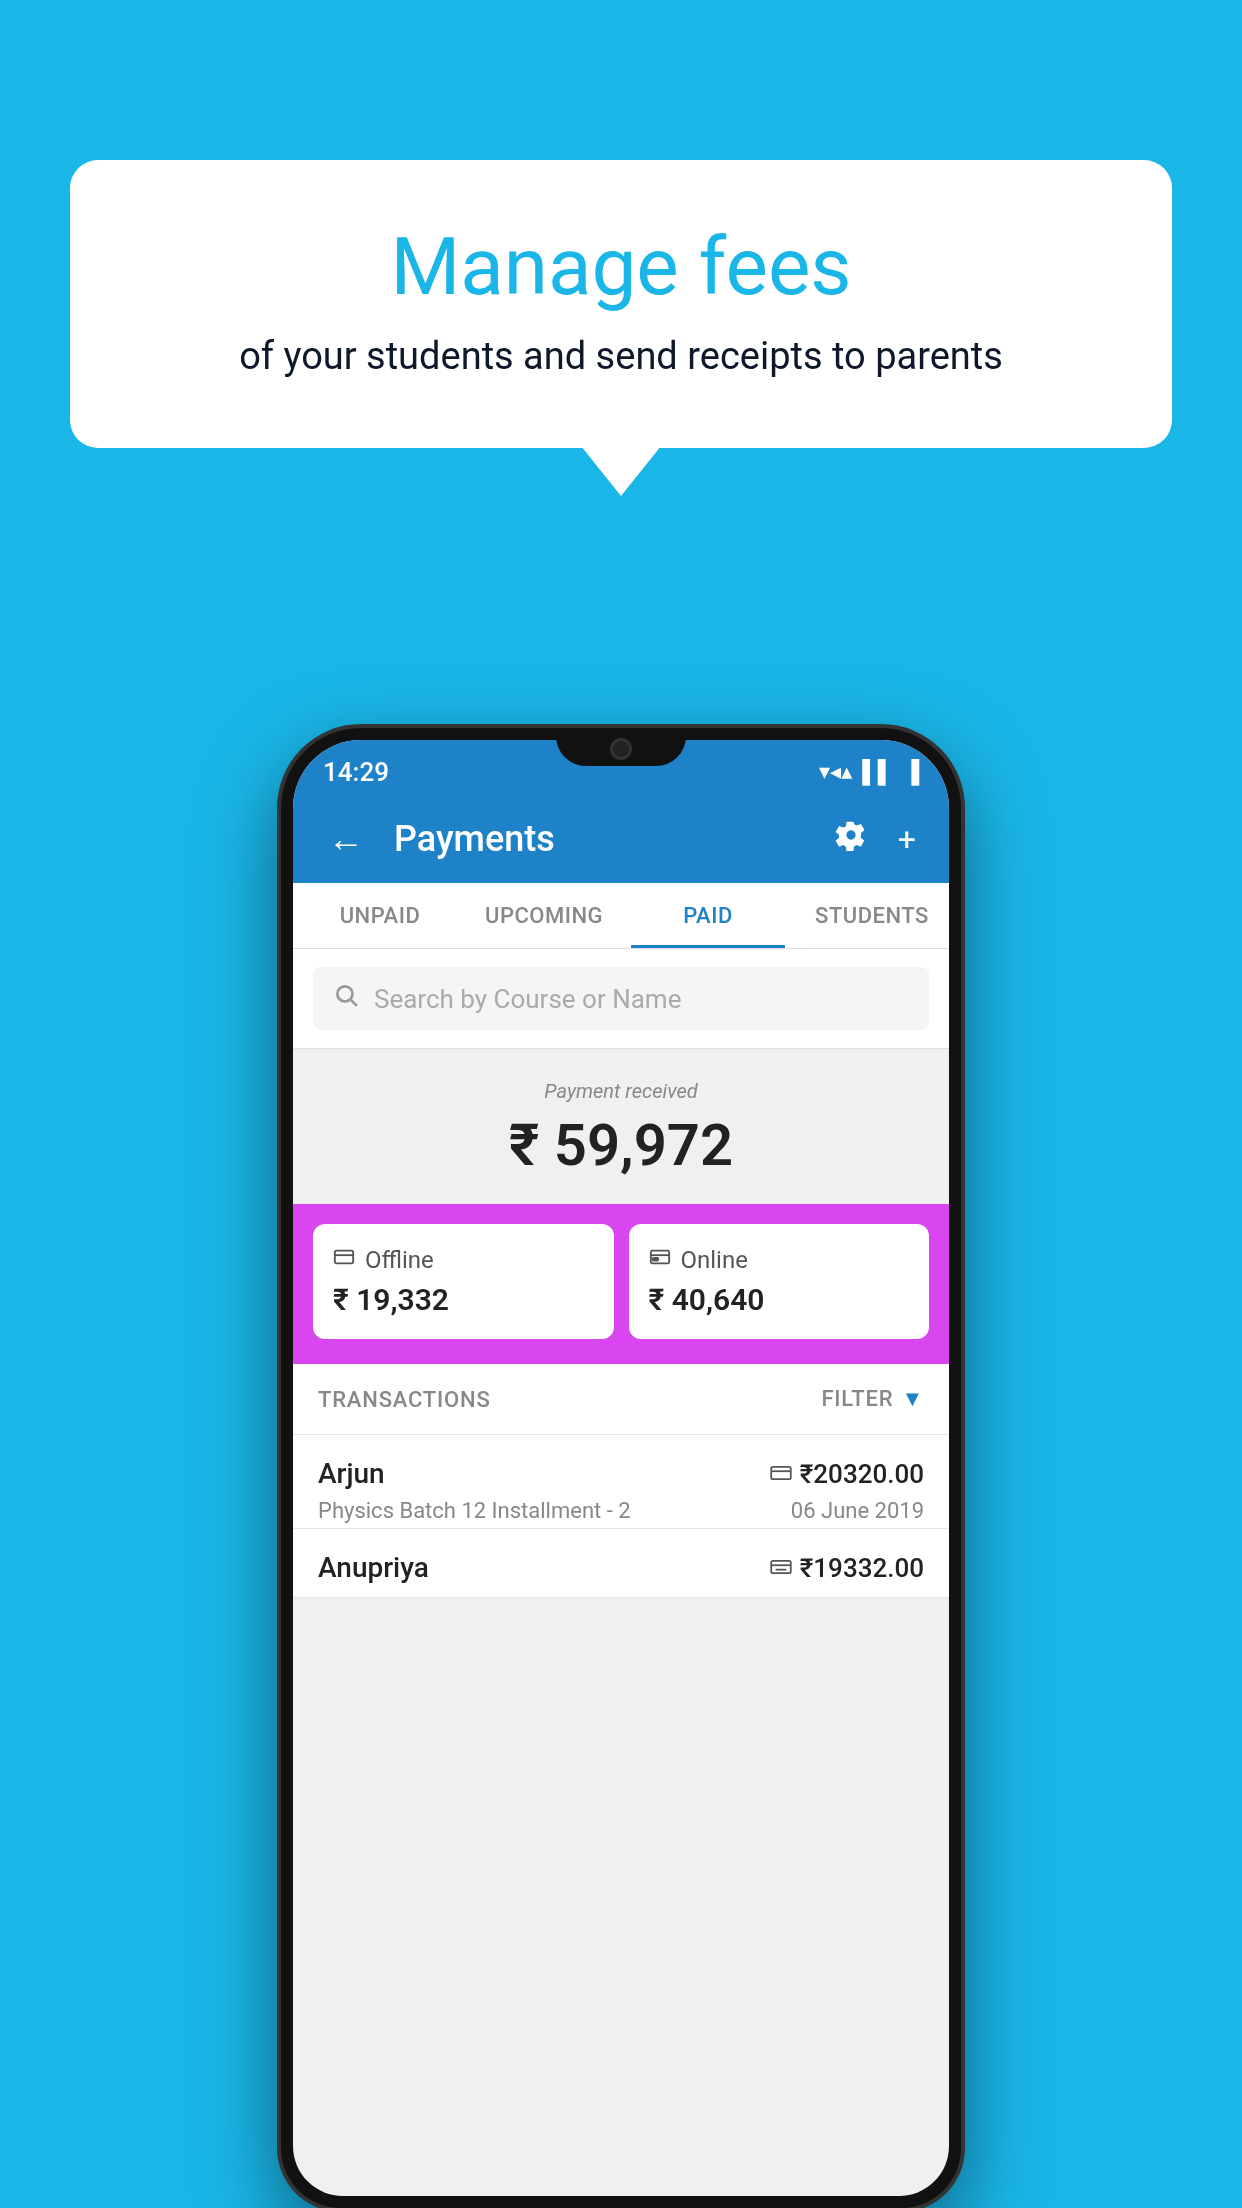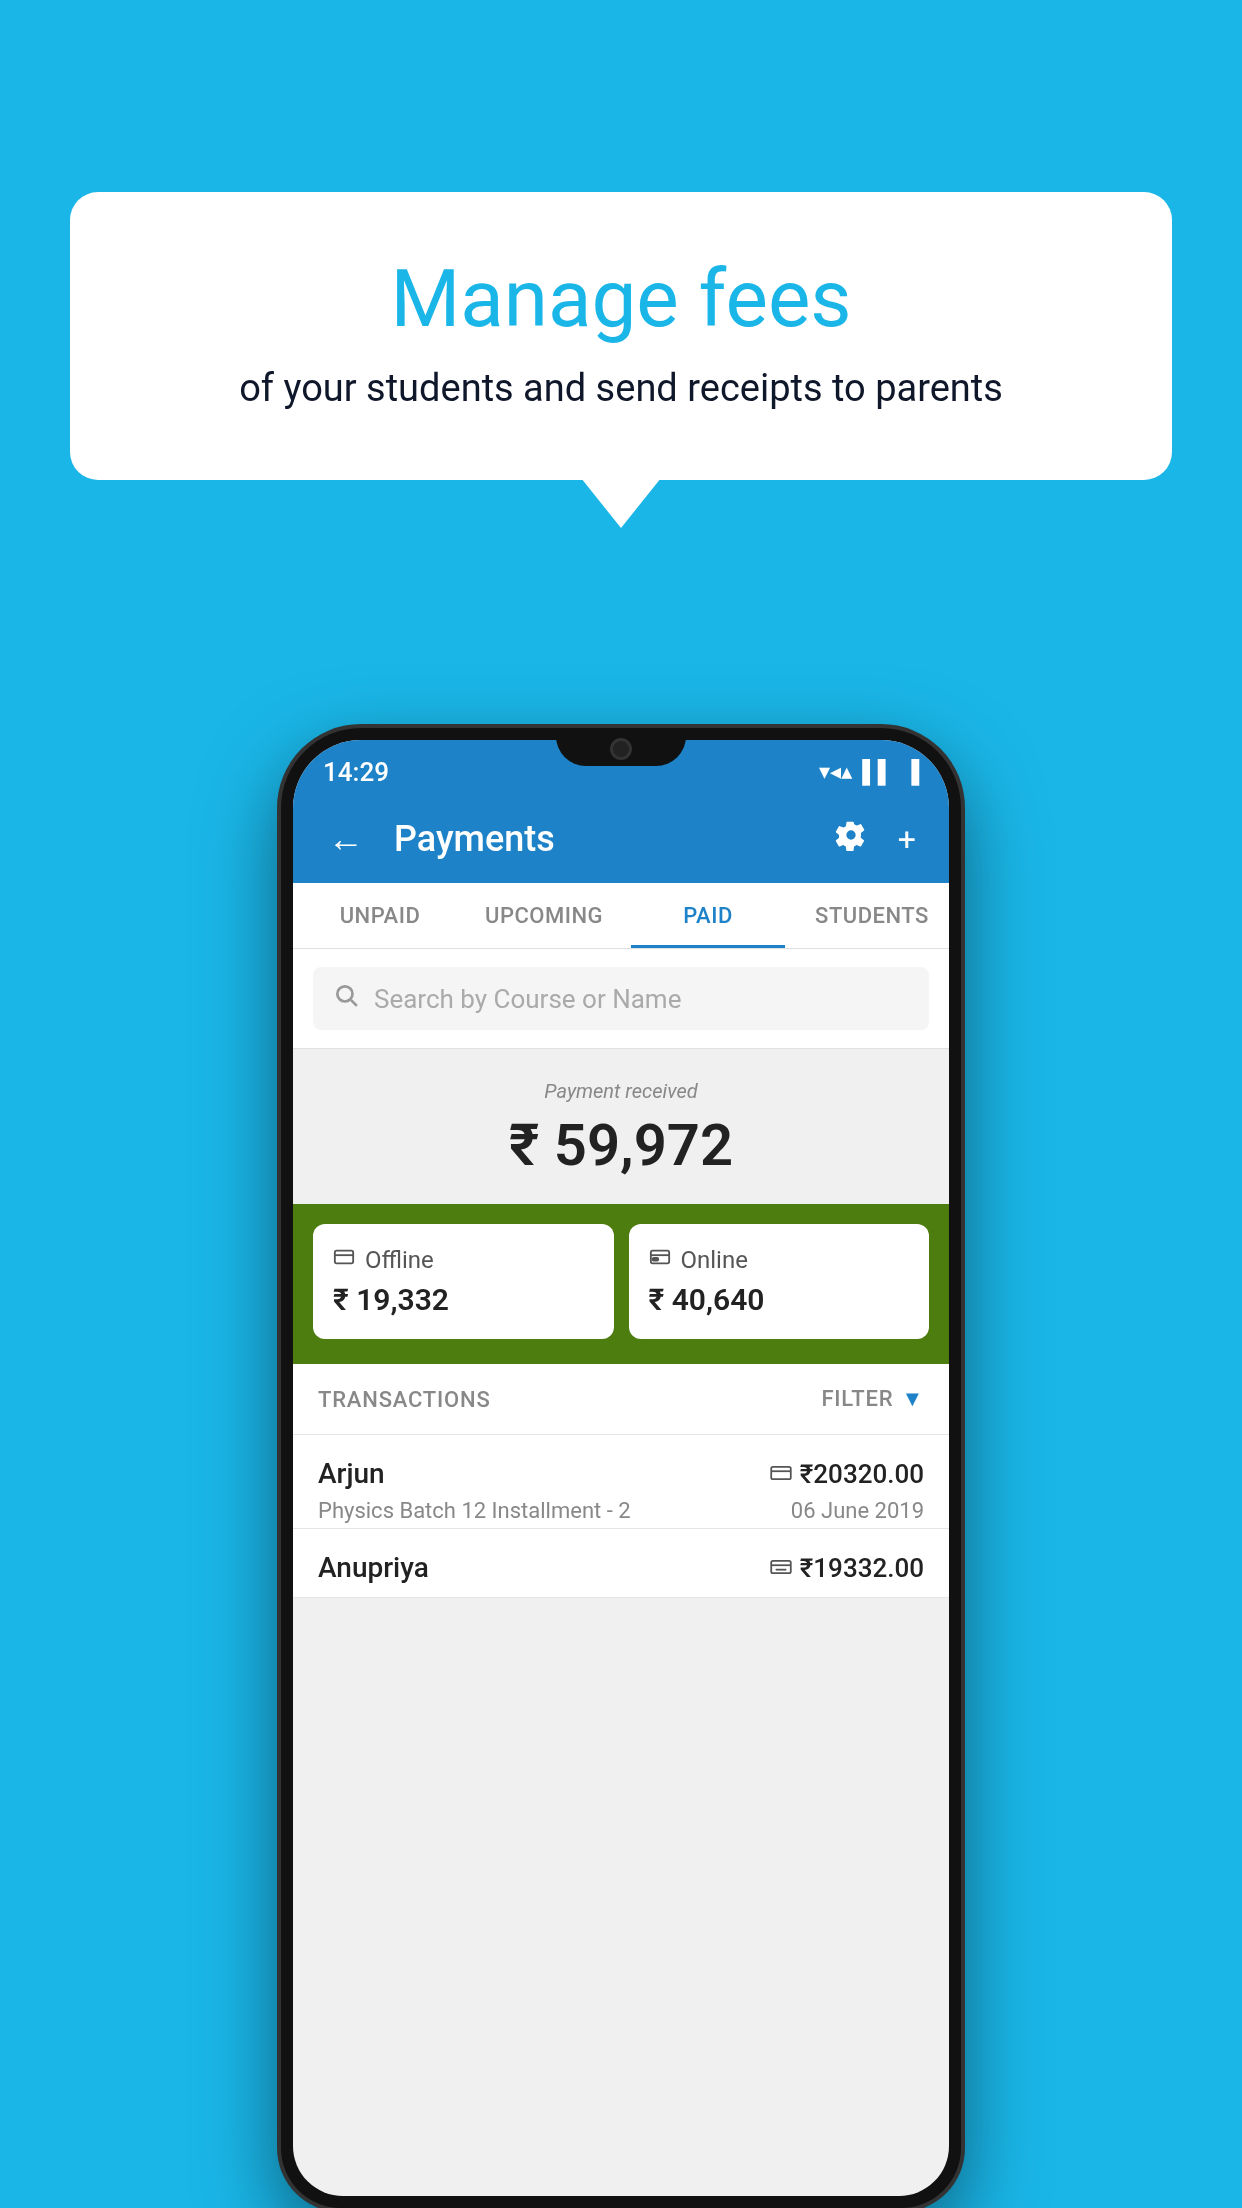--- a/index.html
+++ b/index.html
@@ -15,21 +15,20 @@
 
     
     .speech-bubble-container {
       position: absolute;
       top: 160px;
       left: 70px;
       right: 70px;
       display: flex;
       flex-direction: column;
       align-items: center;
-      margin-top: 32px;
     }
 
     .speech-bubble {
       background: white;
       border-radius: 28px;
       padding: 60px 80px 70px;
       width: 100%;
       text-align: center;
       position: relative;
     }
@@ -282,21 +281,21 @@
       font-size: 58px;
       font-weight: 600;
       color: #222;
     }
 
     
     .payment-cards {
       display: flex;
       gap: 15px;
       padding: 20px 20px 25px;
-      background: #4d7c0f;
+      background: #d946ef;
     }
 
     .payment-card {
       flex: 1;
       background: white;
       border-radius: 12px;
       padding: 22px 20px;
       display: flex;
       flex-direction: column;
       gap: 8px;

